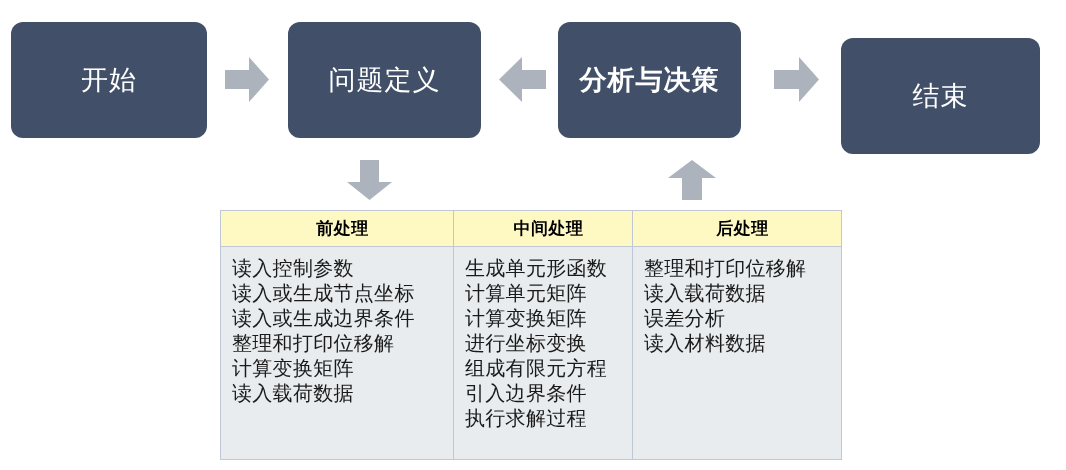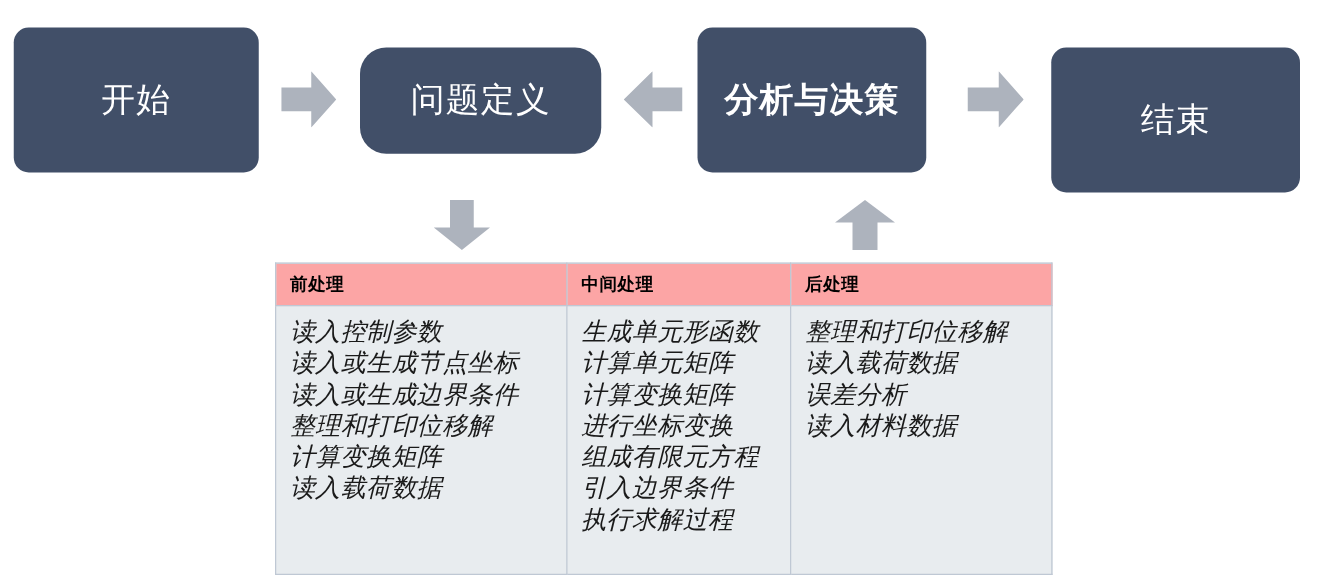--- a/index.html
+++ b/index.html
@@ -35,21 +35,21 @@
     letter-spacing: 1px;
     line-height: 1;
     box-sizing: border-box;
     white-space: nowrap;
   }
   .proc-box .box-label {
     display: block;
   }
 
   #box-start      { left: 11px;  top: 22px; width: 196px; height: 116px; }
-  #box-problem    { left: 288px; top: 38px; width: 193px; height: 85px; border-radius: 21px; }
+  #box-problem    { left: 288px; top: 22px; width: 193px; height: 116px; }
   #box-analysis   { left: 558px; top: 22px; width: 183px; height: 116px; font-weight: bold; }
   #box-end        { left: 841px; top: 22px; width: 199px; height: 116px; margin-top: 16px; }
 
   
   .arrow {
     position: absolute;
   }
   .arrow svg { display: block; }
 
   #arrow-start-to-problem { left: 225px; top: 57px; width: 44px; height: 45px; }
@@ -69,26 +69,26 @@
     table-layout: fixed;
     background: #E8ECEF;
     border: 1px solid #BFC8D4;
     box-sizing: border-box;
   }
   #stage-table col.c1 { width: 233px; }
   #stage-table col.c2 { width: 179px; }
   #stage-table col.c3 { width: 209px; }
 
   #stage-table th {
-    background: #fca5a5;
+    background: #fef9c3;
     border: 1px solid #BFC8D4;
-    font-size: 14px;
+    font-size: 17px;
     font-weight: bold;
     color: #000000;
-    text-align: left;
+    text-align: center;
     padding: 6px 0 6px 11px;
     height: 34px;
     box-sizing: border-box;
     vertical-align: middle;
     letter-spacing: 0.5px;
   }
   #stage-table td {
     background: #E8ECEF;
     border: 1px solid #BFC8D4;
     vertical-align: top;
@@ -99,21 +99,20 @@
     margin: 0;
     padding: 0;
     list-style: none;
   }
   .cell-list li {
     font-size: 20px;
     line-height: 25px;
     color: #1a1a1a;
     white-space: nowrap;
     letter-spacing: 0.3px;
-    font-style: italic;
   }
 </style>
 </head>
 <body>
 
 <div id="canvas">
 
   <div class="proc-box" id="box-start">
     <span class="box-label">开始</span>
   </div>

